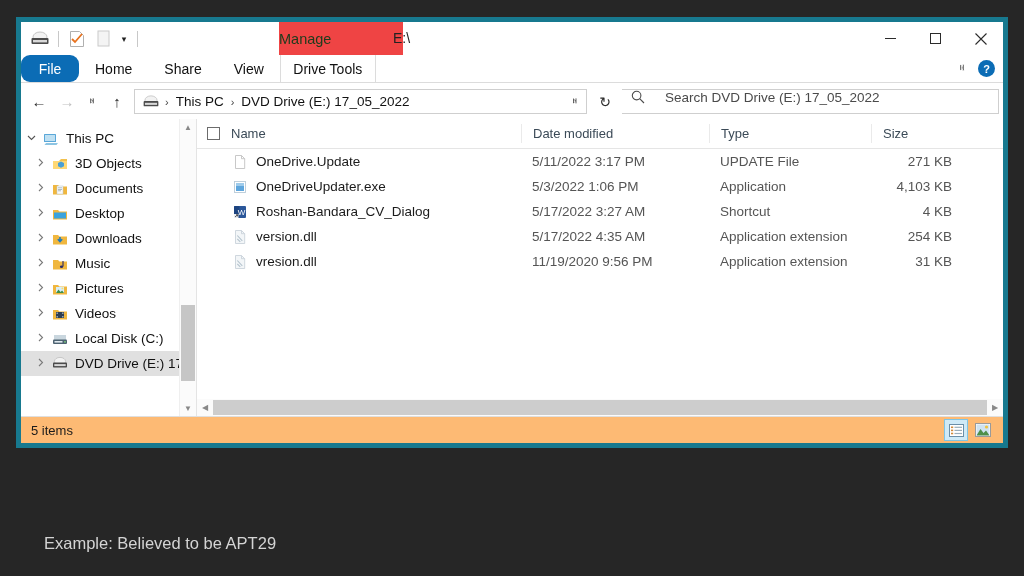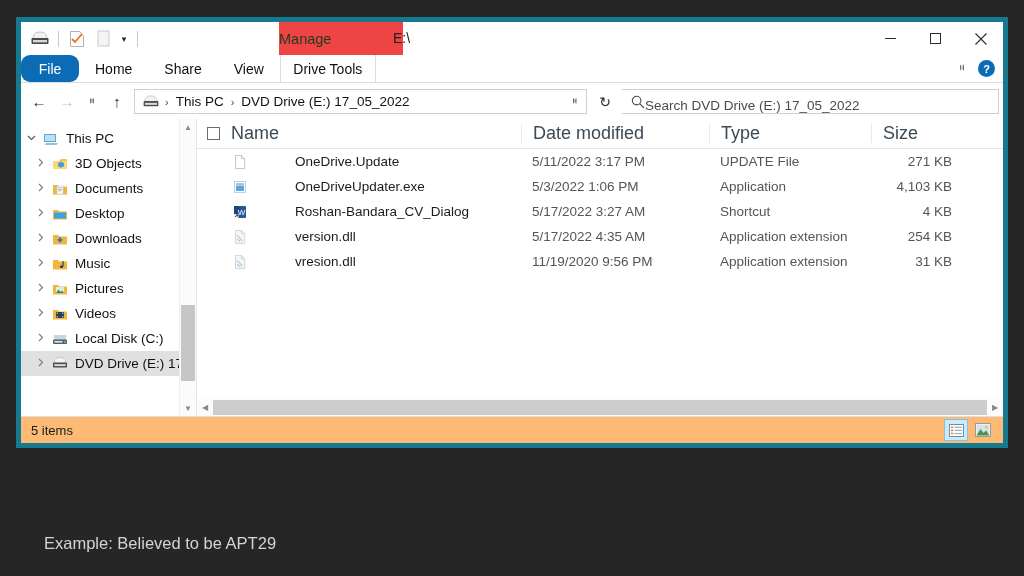--- a/index.html
+++ b/index.html
@@ -196,24 +196,24 @@
     display: flex; align-items: center; justify-content: center;
     font-size: 14px; color: #2a2a2a;
   }
   .searchbox {
     flex: 1;
     height: 25px;
     border: 1px solid #cfcfcf;
     border-left: none;
     background: #fff;
     display: flex;
-    align-items: flex-end;
+    align-items: flex-start;
     padding-left: 9px;
     box-sizing: border-box;
-    gap: 0;
+    gap: 20px;
     margin-left: 2px;
   }
   .searchbox .ph {
     font-size: 13.5px;
     color: #4a4a4a;
   }
 
   
   .body {
     position: absolute;
@@ -277,21 +277,21 @@
     flex: 1;
     position: relative;
     overflow: hidden;
     background: #fff;
   }
   .colheader {
     display: flex;
     height: 29px;
     align-items: center;
     border-bottom: 1px solid #e5e5e5;
-    font-size: 18px;
+    font-size: 13px;
     color: #3b4a57;
   }
   .colheader .col { padding-left: 11px; box-sizing: border-box; border-left: 1px solid #eaeaea; height: 19px; display:flex; align-items:center;}
   .colheader .col:first-child { border-left: none; }
   .checkbox {
     width: 13px; height: 13px;
     border: 1px solid #6c6c6c;
     box-sizing: border-box;
     background: #fff;
   }
@@ -303,21 +303,21 @@
   .row {
     display: flex;
     height: 25px;
     align-items: center;
     font-size: 13.5px;
     color: #1b1b1b;
   }
   .row .cell { box-sizing: border-box; }
   .cell.name { width: 324px; display: flex; align-items: center; padding-left: 32px; }
   .cell.name .fi { width: 22px; flex: 0 0 22px; display: flex; align-items: center; justify-content: center; }
-  .cell.name .nm { padding-left: 5px; margin-left: 39px; }
+  .cell.name .nm { padding-left: 5px; }
   .cell.date { width: 188px; padding-left: 11px; color: #555; }
   .cell.type { width: 162px; padding-left: 11px; color: #555; }
   .cell.size { width: 95px; padding-right: 14px; text-align: right; color: #555; }
 
   .hscroll {
     position: absolute;
     left: 0; right: 0; bottom: 0;
     height: 17px;
     background: #fbfbfb;
     display: flex;

